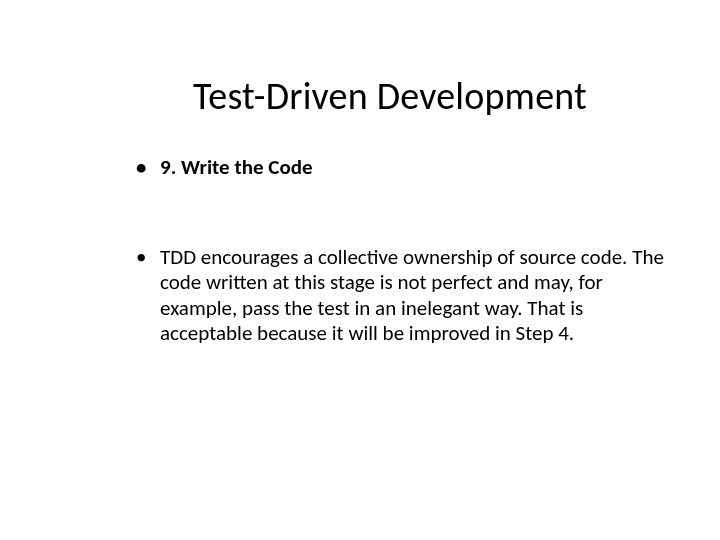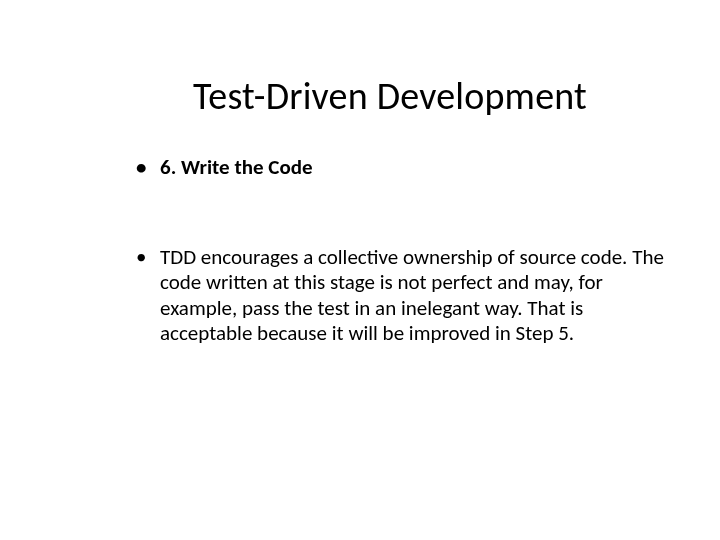--- a/index.html
+++ b/index.html
@@ -39,20 +39,20 @@
     }
     .bold { font-weight: 700; }
     .gap { height: 34px; }
   </style>
 </head>
 <body>
 
 <h1 class="title">Test-Driven Development</h1>
 
 <ul class="bullets">
-  <li class="bold">6. Write the Code</li>
+  <li class="bold">9. Write the Code</li>
 </ul>
 
 <div class="gap"></div>
 
 <ul class="bullets">
-  <li>TDD encourages a collective ownership of source code. The code written at this stage is not perfect and may, for example, pass the test in an inelegant way. That is acceptable because it will be improved in Step 5.</li>
+  <li>TDD encourages a collective ownership of source code. The code written at this stage is not perfect and may, for example, pass the test in an inelegant way. That is acceptable because it will be improved in Step 4.</li>
 </ul>
 
 </body></html>

